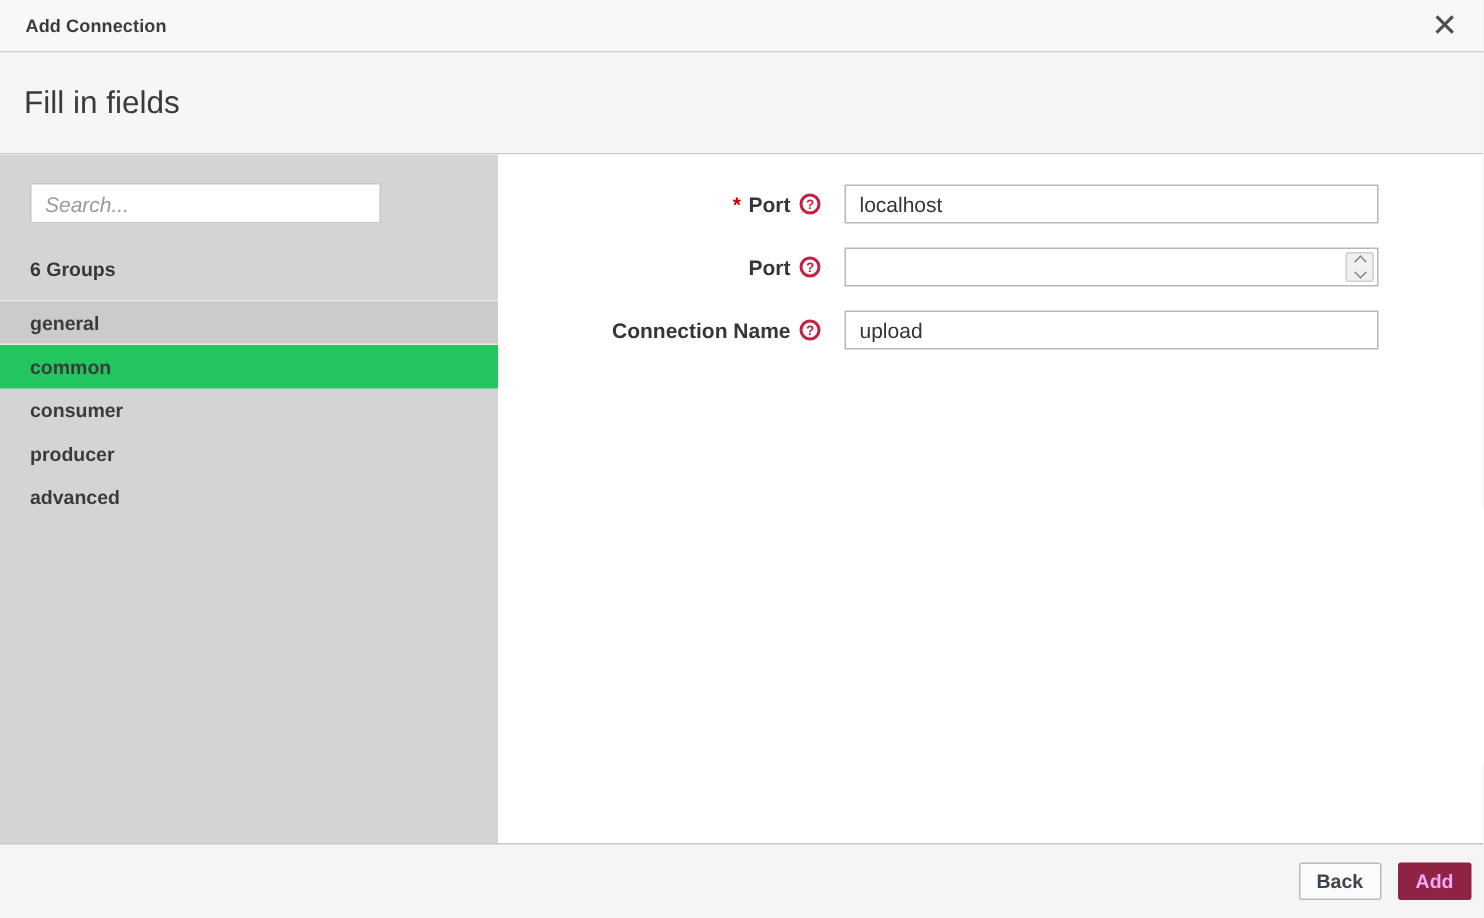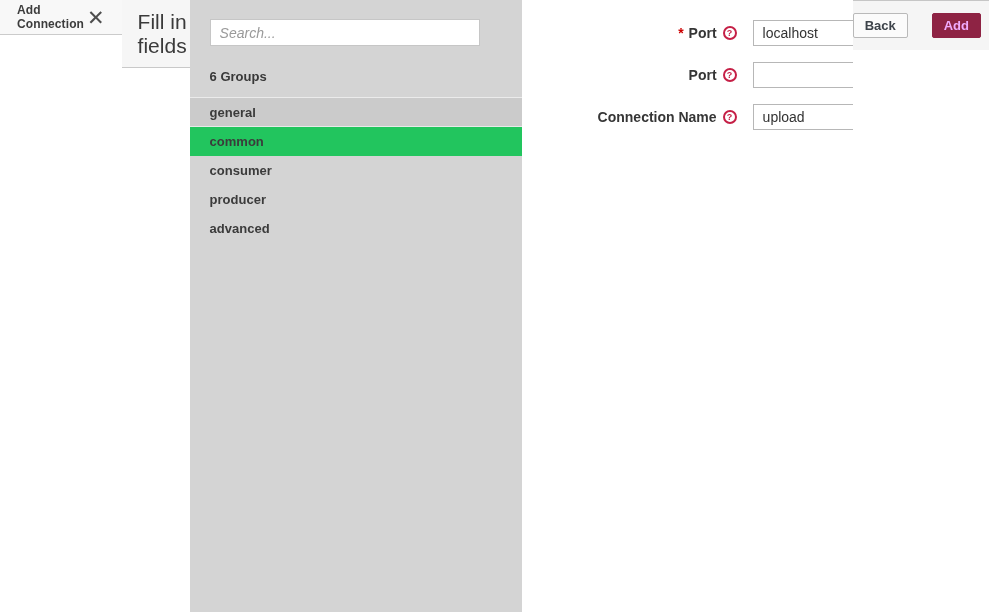--- a/index.html
+++ b/index.html
@@ -2,21 +2,21 @@
 <html><head>
 <meta charset="utf-8">
 <style>
   * { margin: 0; padding: 0; box-sizing: border-box; }
   html, body { background: #e9e9e9; }
   body { font-family: "Liberation Sans", "DejaVu Sans", sans-serif; }
 
   .dialog {
     width: 989px; height: 612px;
     background: #ffffff;
-    display: flex; flex-direction: row;
+    display: flex; flex-direction: column;
     position: relative; overflow: hidden;
   }
 
   
   .titlebar {
     height: 35px; flex: 0 0 35px;
     background: #f8f8f8;
     border-bottom: 1px solid #cbcbcb;
     display: flex; align-items: center;
     padding: 0 14px 0 17px;
@@ -50,21 +50,21 @@
   .body { flex: 1 1 auto; display: flex; overflow: hidden; background: #fff; }
 
   .sidebar {
     width: 332px; flex: 0 0 332px;
     background: #d4d4d4;
     padding-top: 19px;
   }
   .search-input {
     display: block;
     margin-left: 20px;
-    width: 270px; height: 27px;
+    width: 234px; height: 27px;
     border: 1px solid #c6c6c6;
     background: #ffffff;
     padding: 0 9px;
     font-family: "Liberation Sans", sans-serif;
     font-size: 14px; color: #a16207;
   }
   .search-input::placeholder { font-style: italic; color: #9a9a9a; }
   .groups-count {
     margin: 23px 16px 0 20px;
     font-size: 13px; font-weight: bold; color: #383838;
@@ -132,21 +132,21 @@
   .chev { width: 6px; height: 6px; border-left: 1px solid #8a8a8a; border-top: 1px solid #8a8a8a; }
   .chev.up   { transform: rotate(45deg) translate(1px, 1px); }
   .chev.down { transform: rotate(225deg) translate(1px, 1px); }
 
   
   .footer {
     height: 50px; flex: 0 0 50px;
     background: #f5f5f5;
     border-top: 1px solid #c6c6c6;
     display: flex; align-items: center; justify-content: flex-end;
-    padding-right: 8px; gap: 24px;
+    padding-right: 8px; gap: 11px;
   }
   .btn {
     height: 25px;
     padding: 0 11px;
     font-family: "Liberation Sans", sans-serif;
     font-size: 13px; font-weight: 600;
     border-radius: 2px;
     cursor: pointer;
     display: inline-flex; align-items: center;
   }

